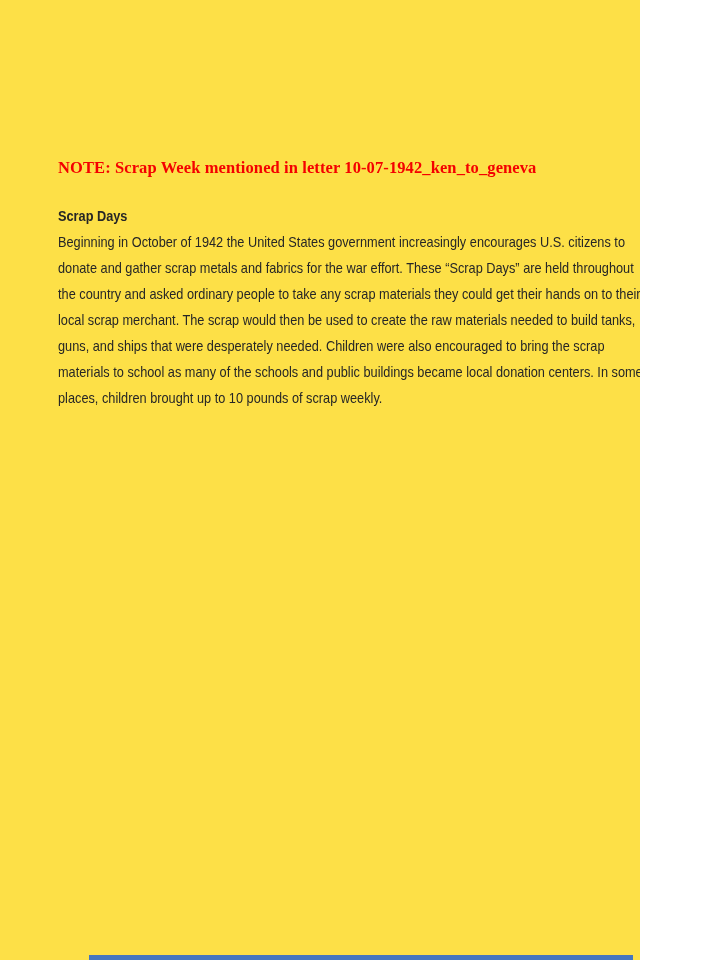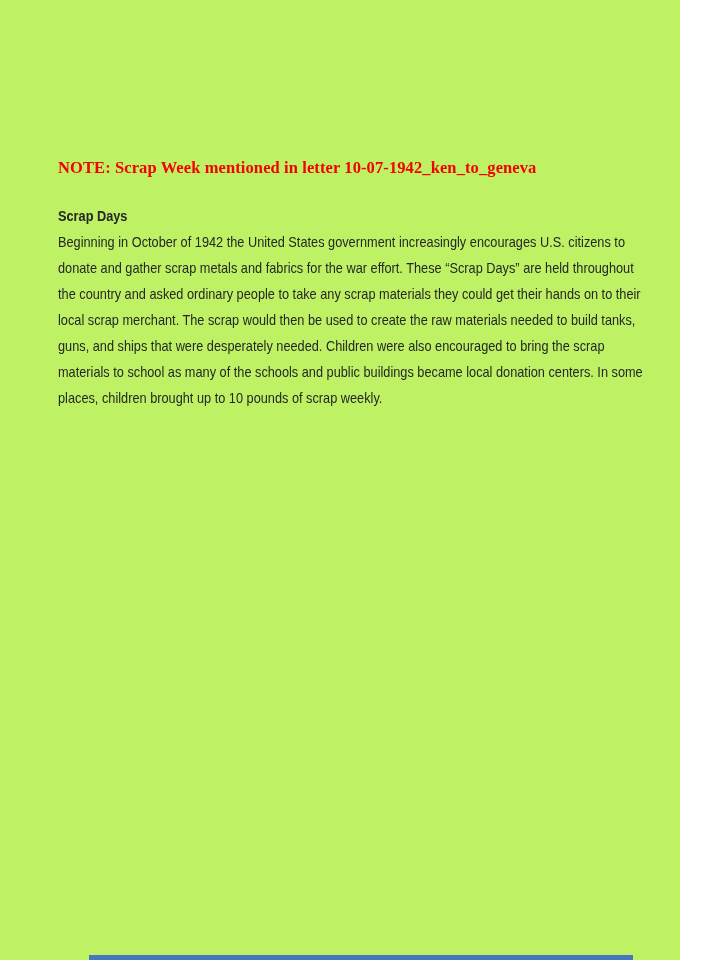--- a/index.html
+++ b/index.html
@@ -4,24 +4,23 @@
 <style>
   html, body {
     margin: 0;
     padding: 0;
     background: #ffffff;
   }
   .page {
     position: relative;
     width: 640px;
     height: 960px;
-    background: #bef264;
+    background: #fde047;
     overflow: hidden;
     font-family: "Liberation Sans", sans-serif;
-    padding-left: 40px;
   }
   .note-heading {
     position: absolute;
     left: 58px;
     top: 157px;
     font-family: "Liberation Serif", serif;
     font-weight: bold;
     font-size: 16.5px;
     line-height: 21px;
     letter-spacing: 0.1px;

